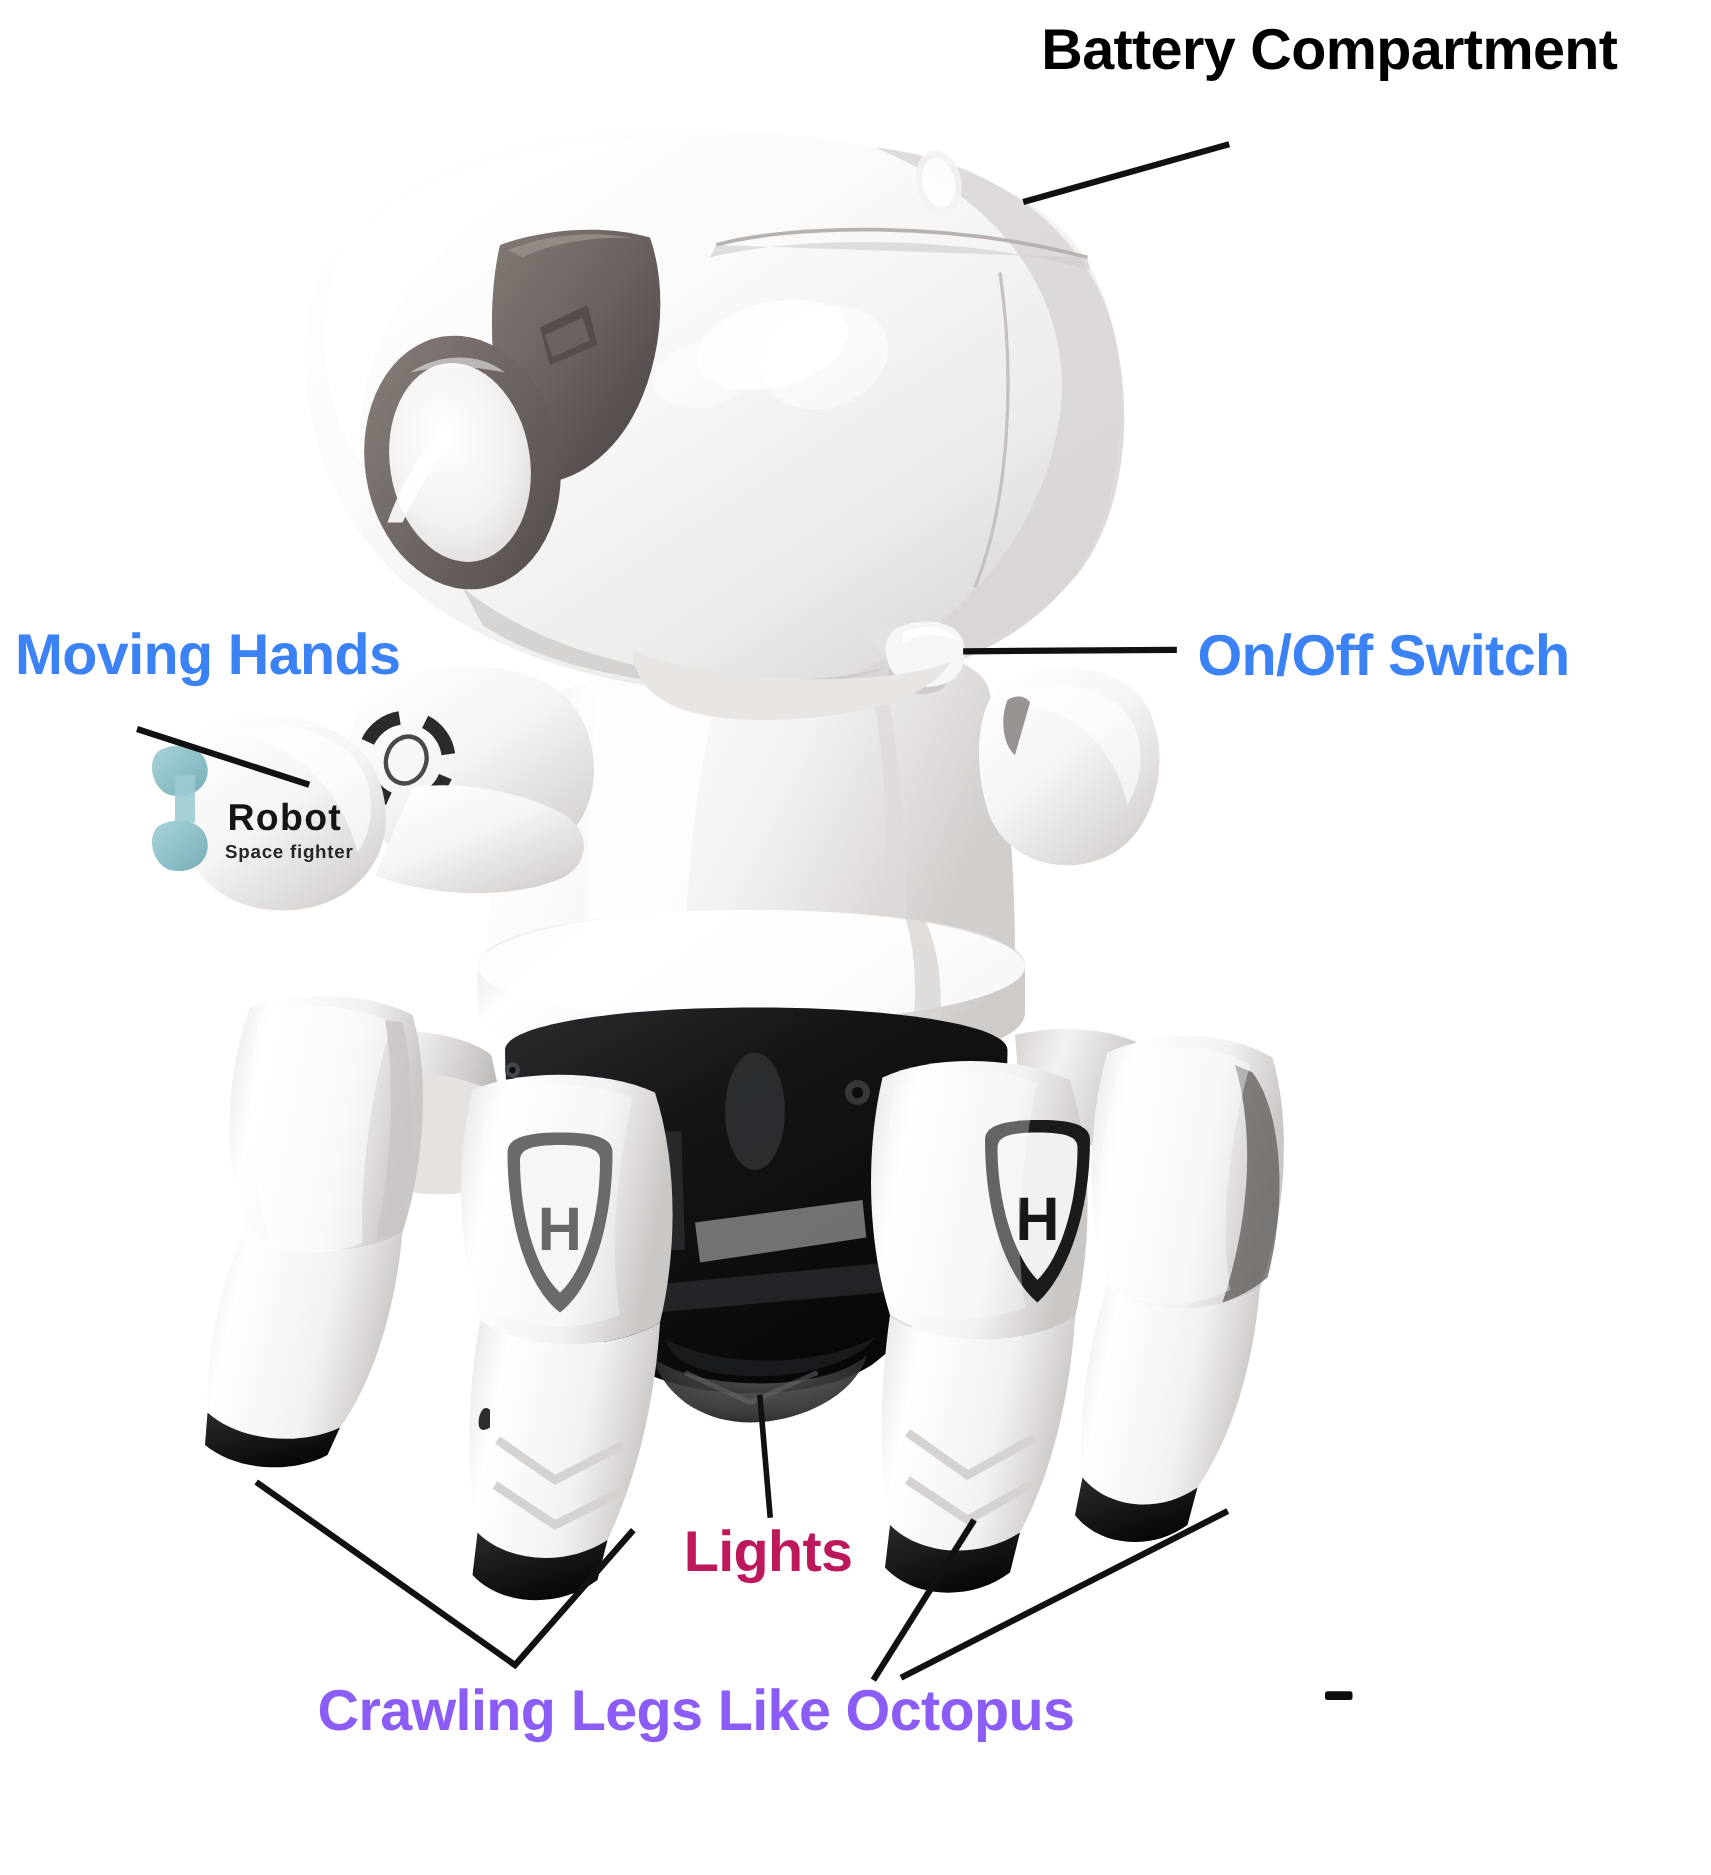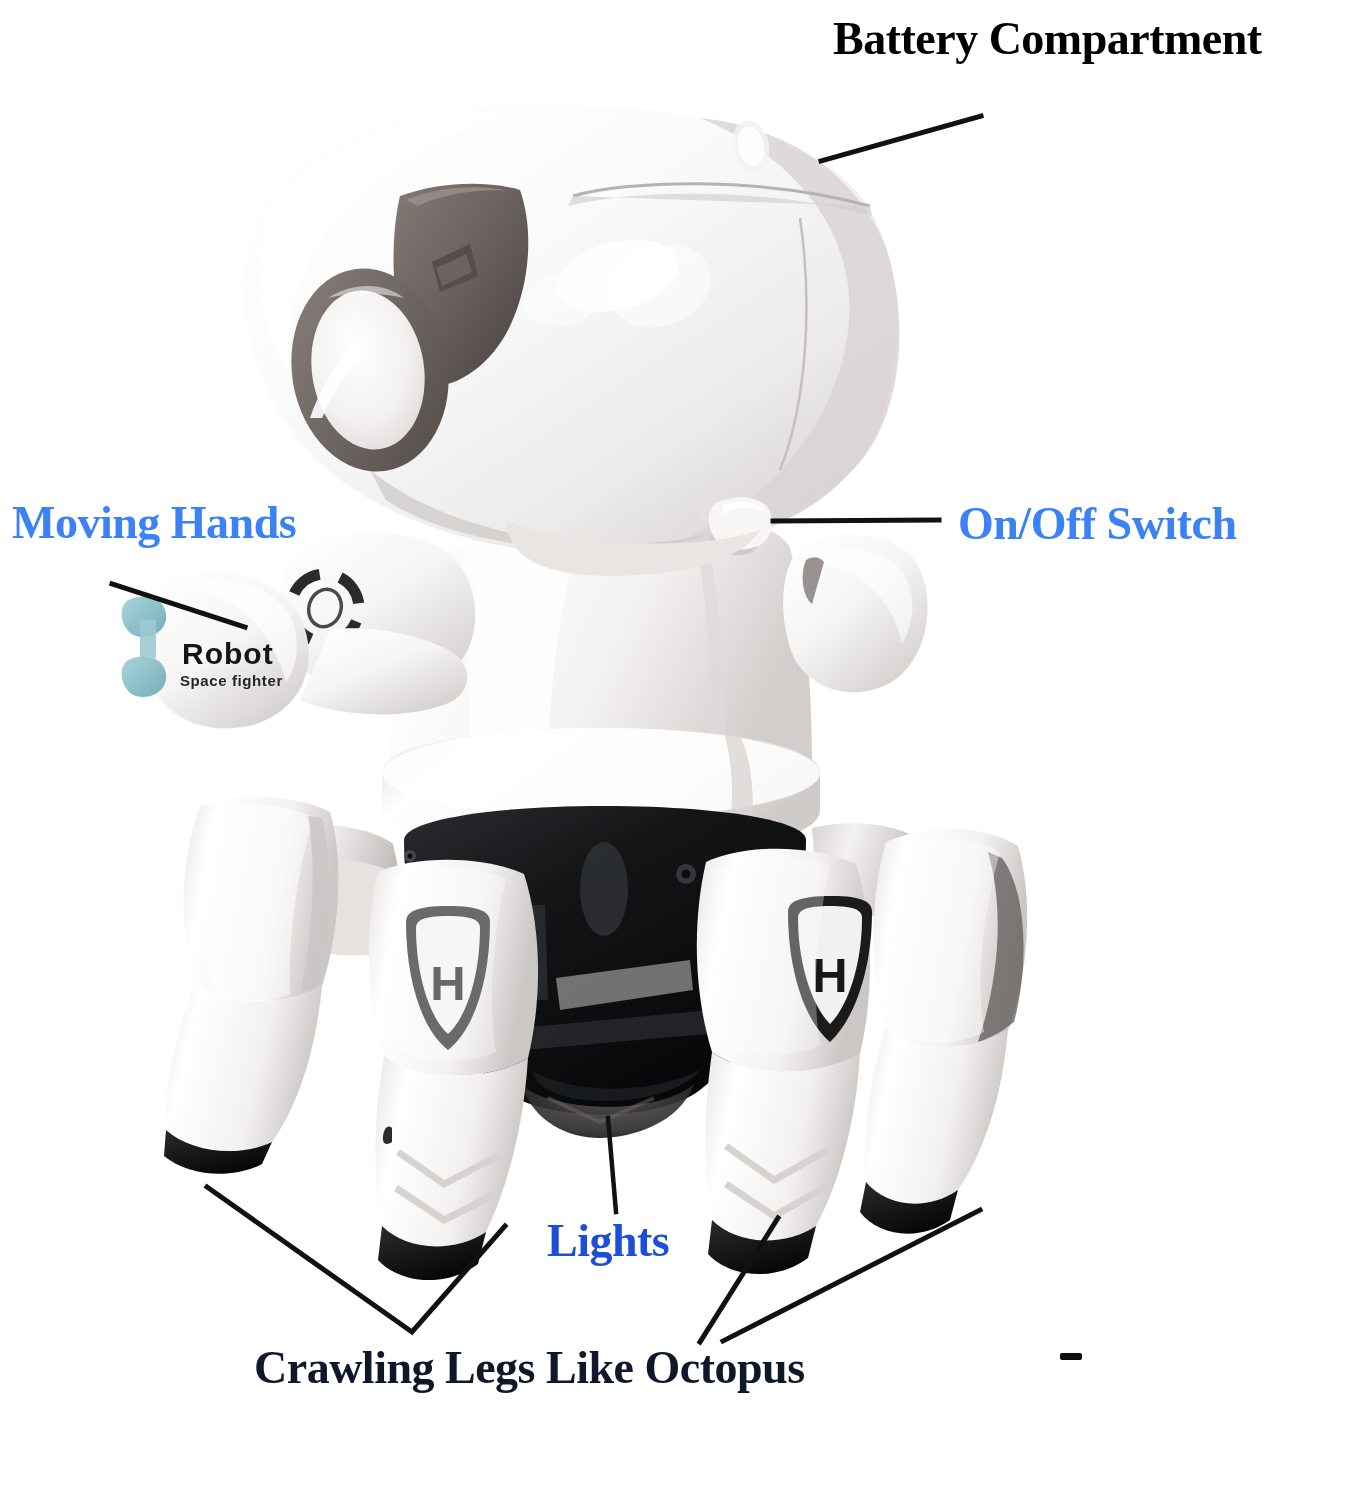--- a/index.html
+++ b/index.html
@@ -16,21 +16,21 @@
     overflow:hidden;
   }
   #art{
     position:absolute;
     left:0; top:0;
     width:1369px;
     height:1500px;
   }
   .callout{
     position:absolute;
-    font-family:Liberation Serif, serif;
+    font-family:Liberation Sans, sans-serif;
     font-weight:700;
     color:#000000;
     letter-spacing:-0.5px;
     white-space:nowrap;
     line-height:1;
   }
   #lbl-battery{ left:833px; top:16px;  font-size:46px; }
   #lbl-hands  { left:12px;  top:500px; font-size:46px; }
   #lbl-switch { left:958px; top:501px; font-size:46px; }
   #lbl-lights { left:547px; top:1218px;font-size:46px; }
@@ -383,17 +383,17 @@
 
     <rect x="1060" y="1353" width="22" height="7" rx="2" fill="#0d0d0d"></rect>
   </svg>
 
   <div class="callout" id="lbl-battery" style="color: rgb(0, 0, 0);">Battery Compartment</div>
 
   <div class="callout" id="lbl-hands" style="color: #3b82f6;">Moving Hands</div>
 
   <div class="callout" id="lbl-switch" style="color: #3b82f6;">On/Off Switch</div>
 
-  <div class="callout" id="lbl-lights" style="color: #1d4ed8;">Lights</div>
-
-  <div class="callout" id="lbl-legs" style="color: #0f172a;">Crawling Legs Like Octopus</div>
+  <div class="callout" id="lbl-lights" style="color: #be185d;">Lights</div>
+
+  <div class="callout" id="lbl-legs" style="color: #8b5cf6;">Crawling Legs Like Octopus</div>
 
 </div>
 
 </body></html>

